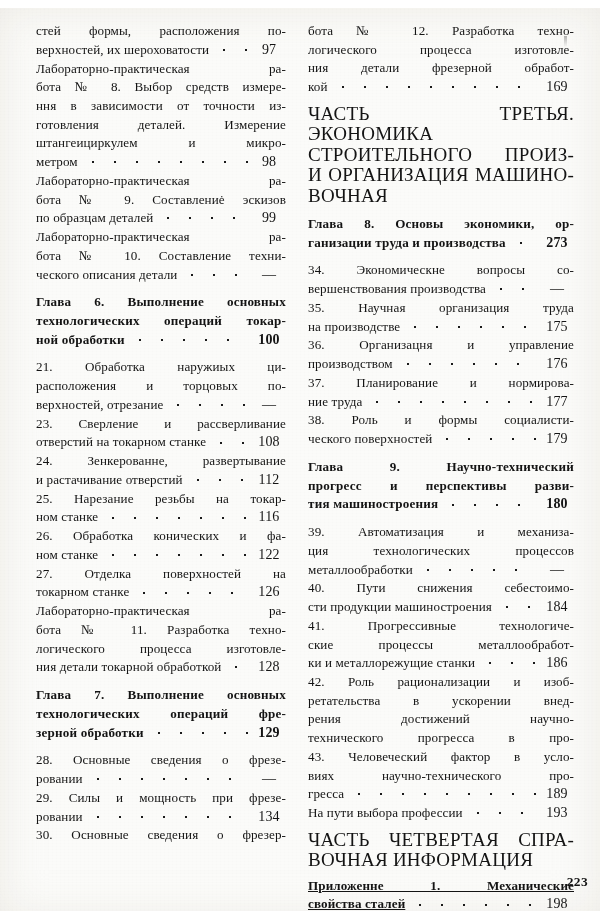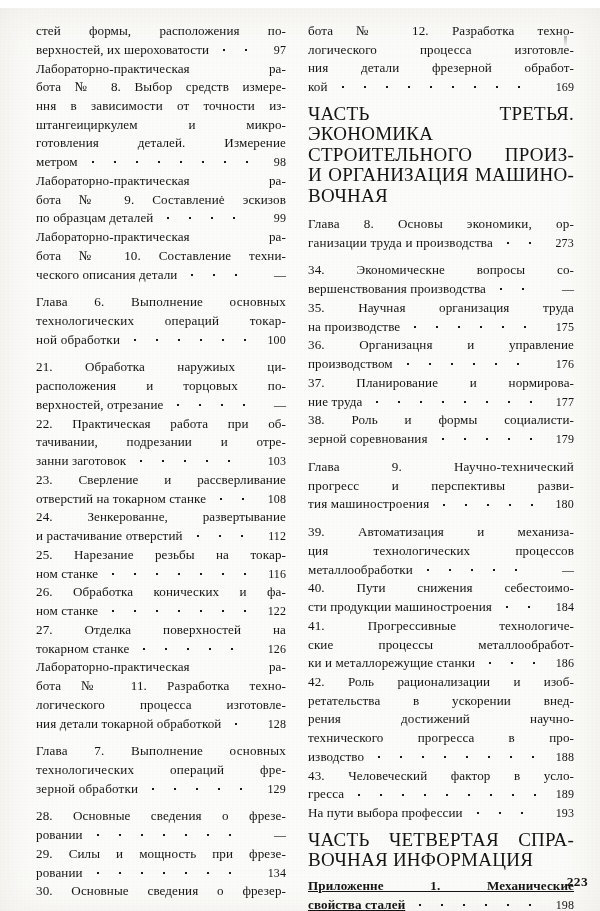--- a/index.html
+++ b/index.html
@@ -89,29 +89,29 @@
     right: 0;
     bottom: .22em;
     height: 2px;
     background-image: radial-gradient(circle, #1a1a1a 0.9px, rgba(0,0,0,0) 1.1px);
     background-size: 22px 2px;
     background-repeat: repeat-x;
     background-position: left bottom;
   }
   .line .pg {
     flex: 0 0 34px;
-    text-align: right;
-    font-size: 12px;
+    text-align: center;
+    font-size: 14px;
     white-space: nowrap;
   }
   .line .pg.dash { letter-spacing: 0; }
 
   
   .chapter .txt,
-  .chapter .pg { font-weight: normal; }
+  .chapter .pg { font-weight: bold; }
   .chapter .line { letter-spacing: .2px; }
 
   .part {
     font-weight: normal;
     font-size: 19px;
     line-height: 20.4px;
     letter-spacing: .25px;
     margin: 7px 0 6px 0;
   }
   .part .prow {
@@ -175,25 +175,25 @@
           <div class="line just">
             <span class="txt">Лабораторно-практическая ра-</span>
           </div>
           <div class="line just">
             <span class="txt">бота № 8. Выбор средств измере-</span>
           </div>
           <div class="line just">
             <span class="txt">ння в зависимости от точности из-</span>
           </div>
           <div class="line just">
+            <span class="txt">готовления деталей. Измерение</span>
+          </div>
+          <div class="line just">
             <span class="txt">штангеициркулем и микро-</span>
           </div>
-          <div class="line just">
-            <span class="txt">готовления деталей. Измерение</span>
-          </div>
           <div class="line">
             <span class="txt">метром</span>
             <span class="leader"></span>
             <span class="pg">98</span>
           </div>
         </div>
         <div class="entry">
           <div class="line just">
             <span class="txt">Лабораторно-практическая ра-</span>
           </div>
@@ -236,33 +236,20 @@
           <div class="line just">
             <span class="txt">21. Обработка наружиых ци-</span>
           </div>
           <div class="line just">
             <span class="txt">расположения и торцовых по-</span>
           </div>
           <div class="line">
             <span class="txt">верхностей, отрезание</span>
             <span class="leader"></span>
             <span class="pg dash">—</span>
-          </div>
-        </div>
-        <div class="entry">
-          <div class="line just">
-            <span class="txt">22. Практическая работа при об-</span>
-          </div>
-          <div class="line just">
-            <span class="txt">тачивании, подрезании и отре-</span>
-          </div>
-          <div class="line">
-            <span class="txt">занни заготовок</span>
-            <span class="leader"></span>
-            <span class="pg">103</span>
           </div>
         </div>
         <div class="entry">
           <div class="line just">
             <span class="txt">23. Сверление и рассверливание</span>
           </div>
           <div class="line">
             <span class="txt">отверстий на токарном станке</span>
             <span class="leader"></span>
             <span class="pg">108</span>
@@ -442,21 +429,21 @@
             <span class="txt">ние труда</span>
             <span class="leader"></span>
             <span class="pg">177</span>
           </div>
         </div>
         <div class="entry">
           <div class="line just">
             <span class="txt">38. Роль и формы социалисти-</span>
           </div>
           <div class="line">
-            <span class="txt">зерной соревнования</span>
+            <span class="txt">ческого поверхностей</span>
             <span class="leader"></span>
             <span class="pg">179</span>
           </div>
         </div>
         <div class="entry chapter gap-before gap-after">
           <div class="line just">
             <span class="txt">Глава 9. Научно-технический</span>
           </div>
           <div class="line just">
             <span class="txt">прогресс и перспективы разви-</span>
@@ -509,29 +496,27 @@
           </div>
           <div class="line just">
             <span class="txt">ретательства в ускорении внед-</span>
           </div>
           <div class="line just">
             <span class="txt">рения достижений научно-</span>
           </div>
           <div class="line just">
             <span class="txt">технического прогресса в про-</span>
           </div>
-          <div class="line">
-            <span class="txt">изводство</span>
-            <span class="leader"></span>
-            <span class="pg">188</span>
-          </div>
         </div>
         <div class="entry">
           <div class="line just">
             <span class="txt">43. Человеческий фактор в усло-</span>
+          </div>
+          <div class="line just">
+            <span class="txt">виях научно-технического про-</span>
           </div>
           <div class="line">
             <span class="txt">гресса</span>
             <span class="leader"></span>
             <span class="pg">189</span>
           </div>
         </div>
         <div class="entry">
           <div class="line">
             <span class="txt">На пути выбора профессии</span>

